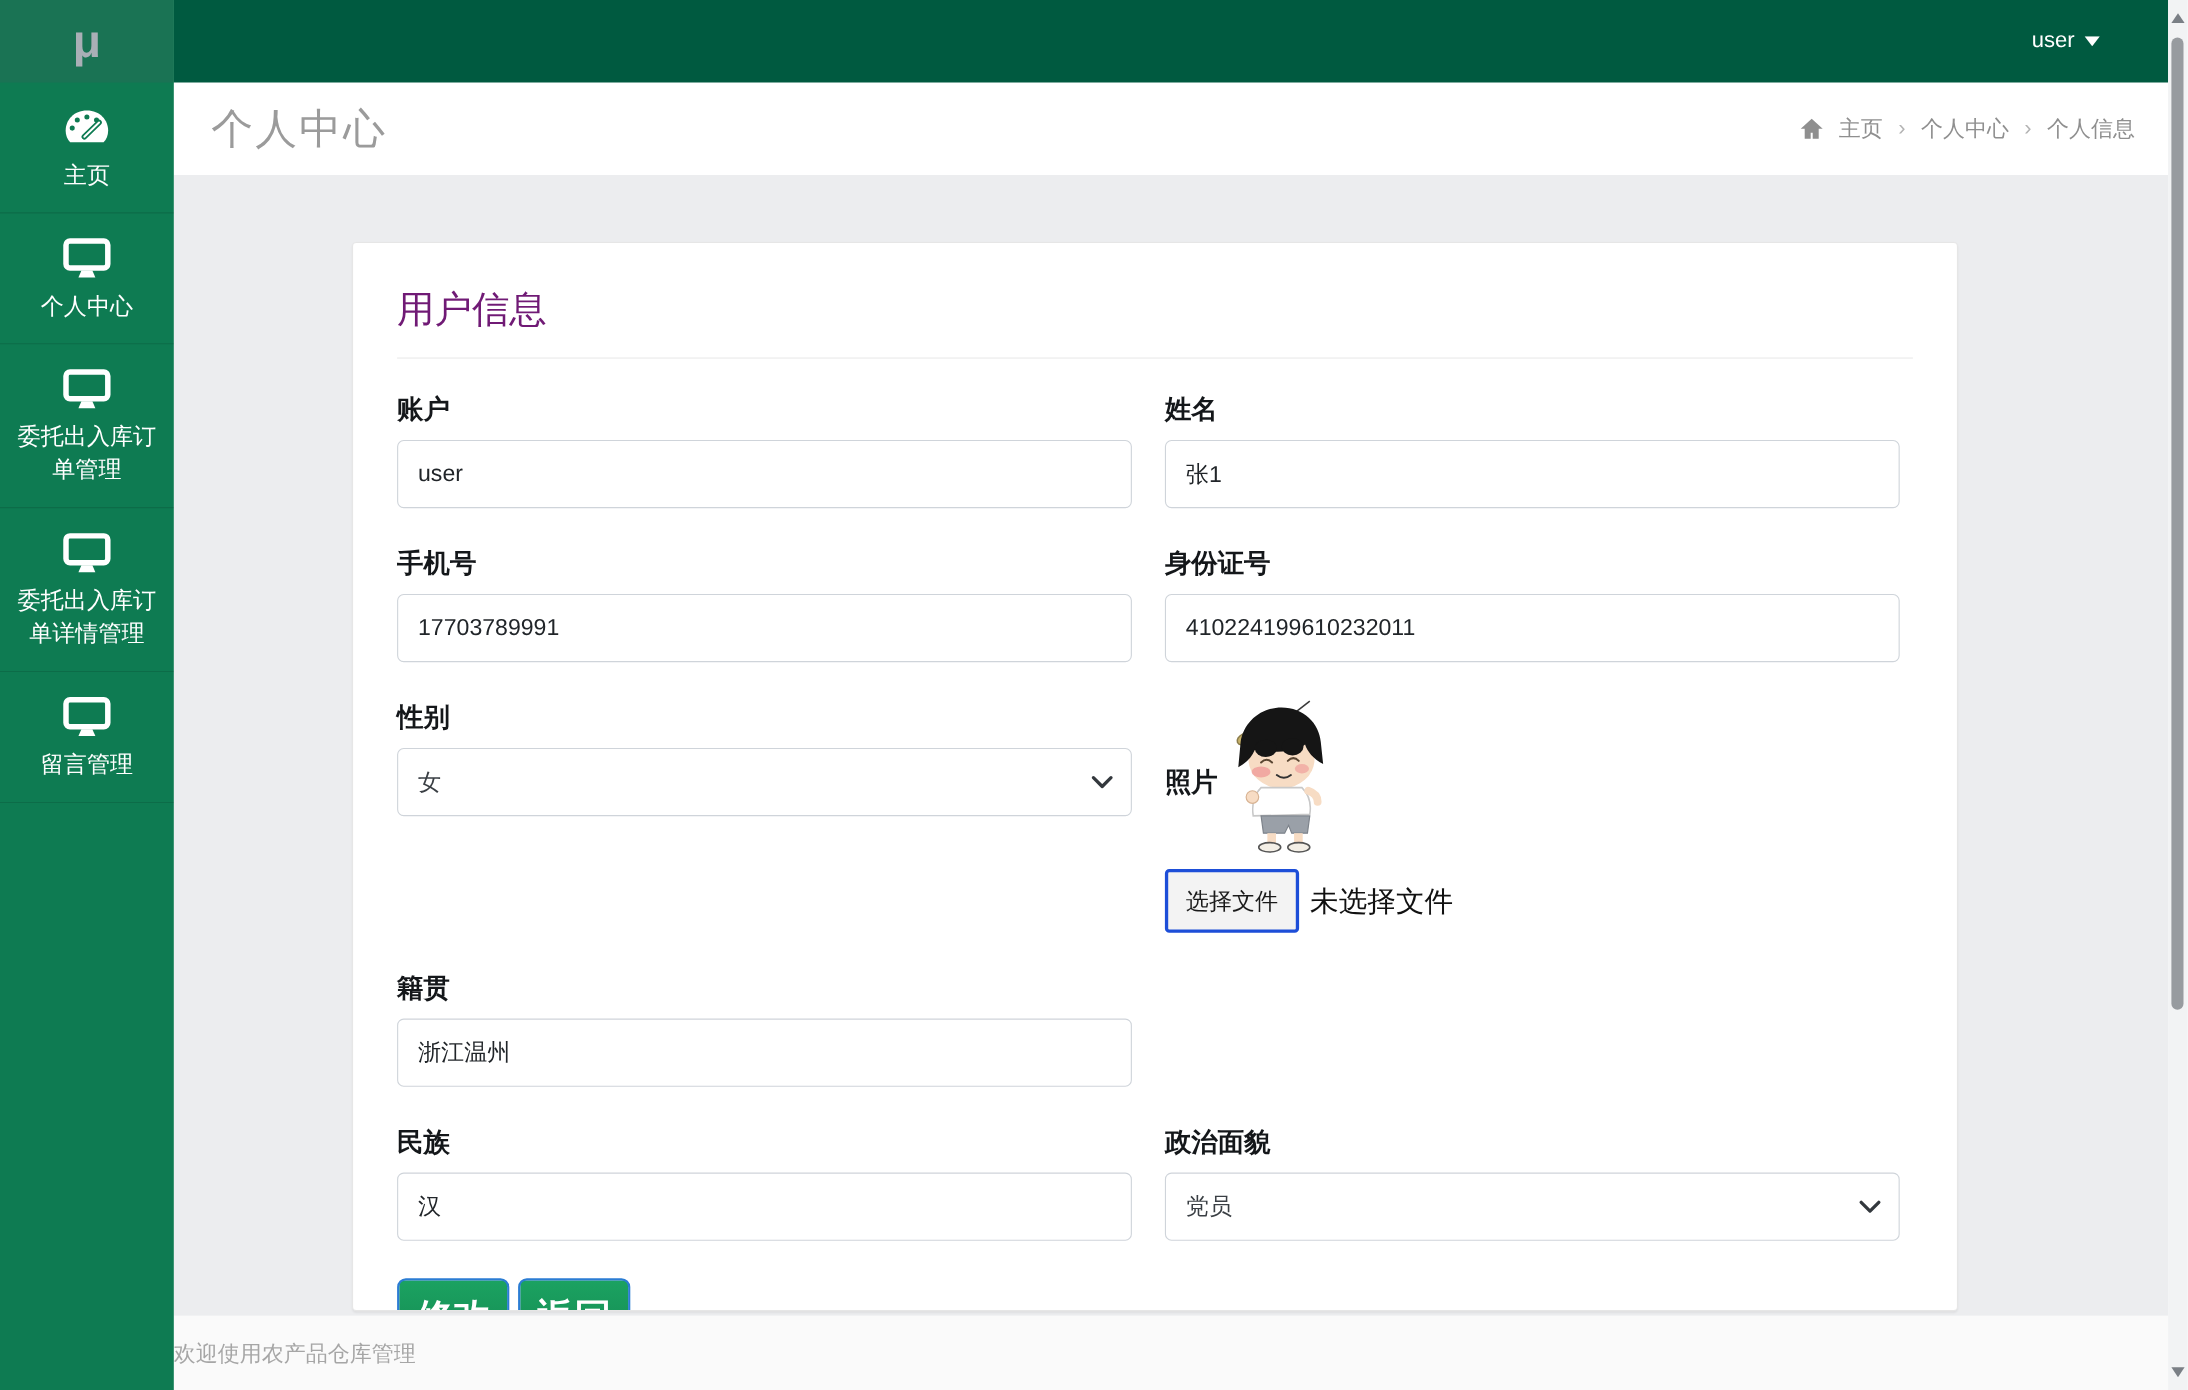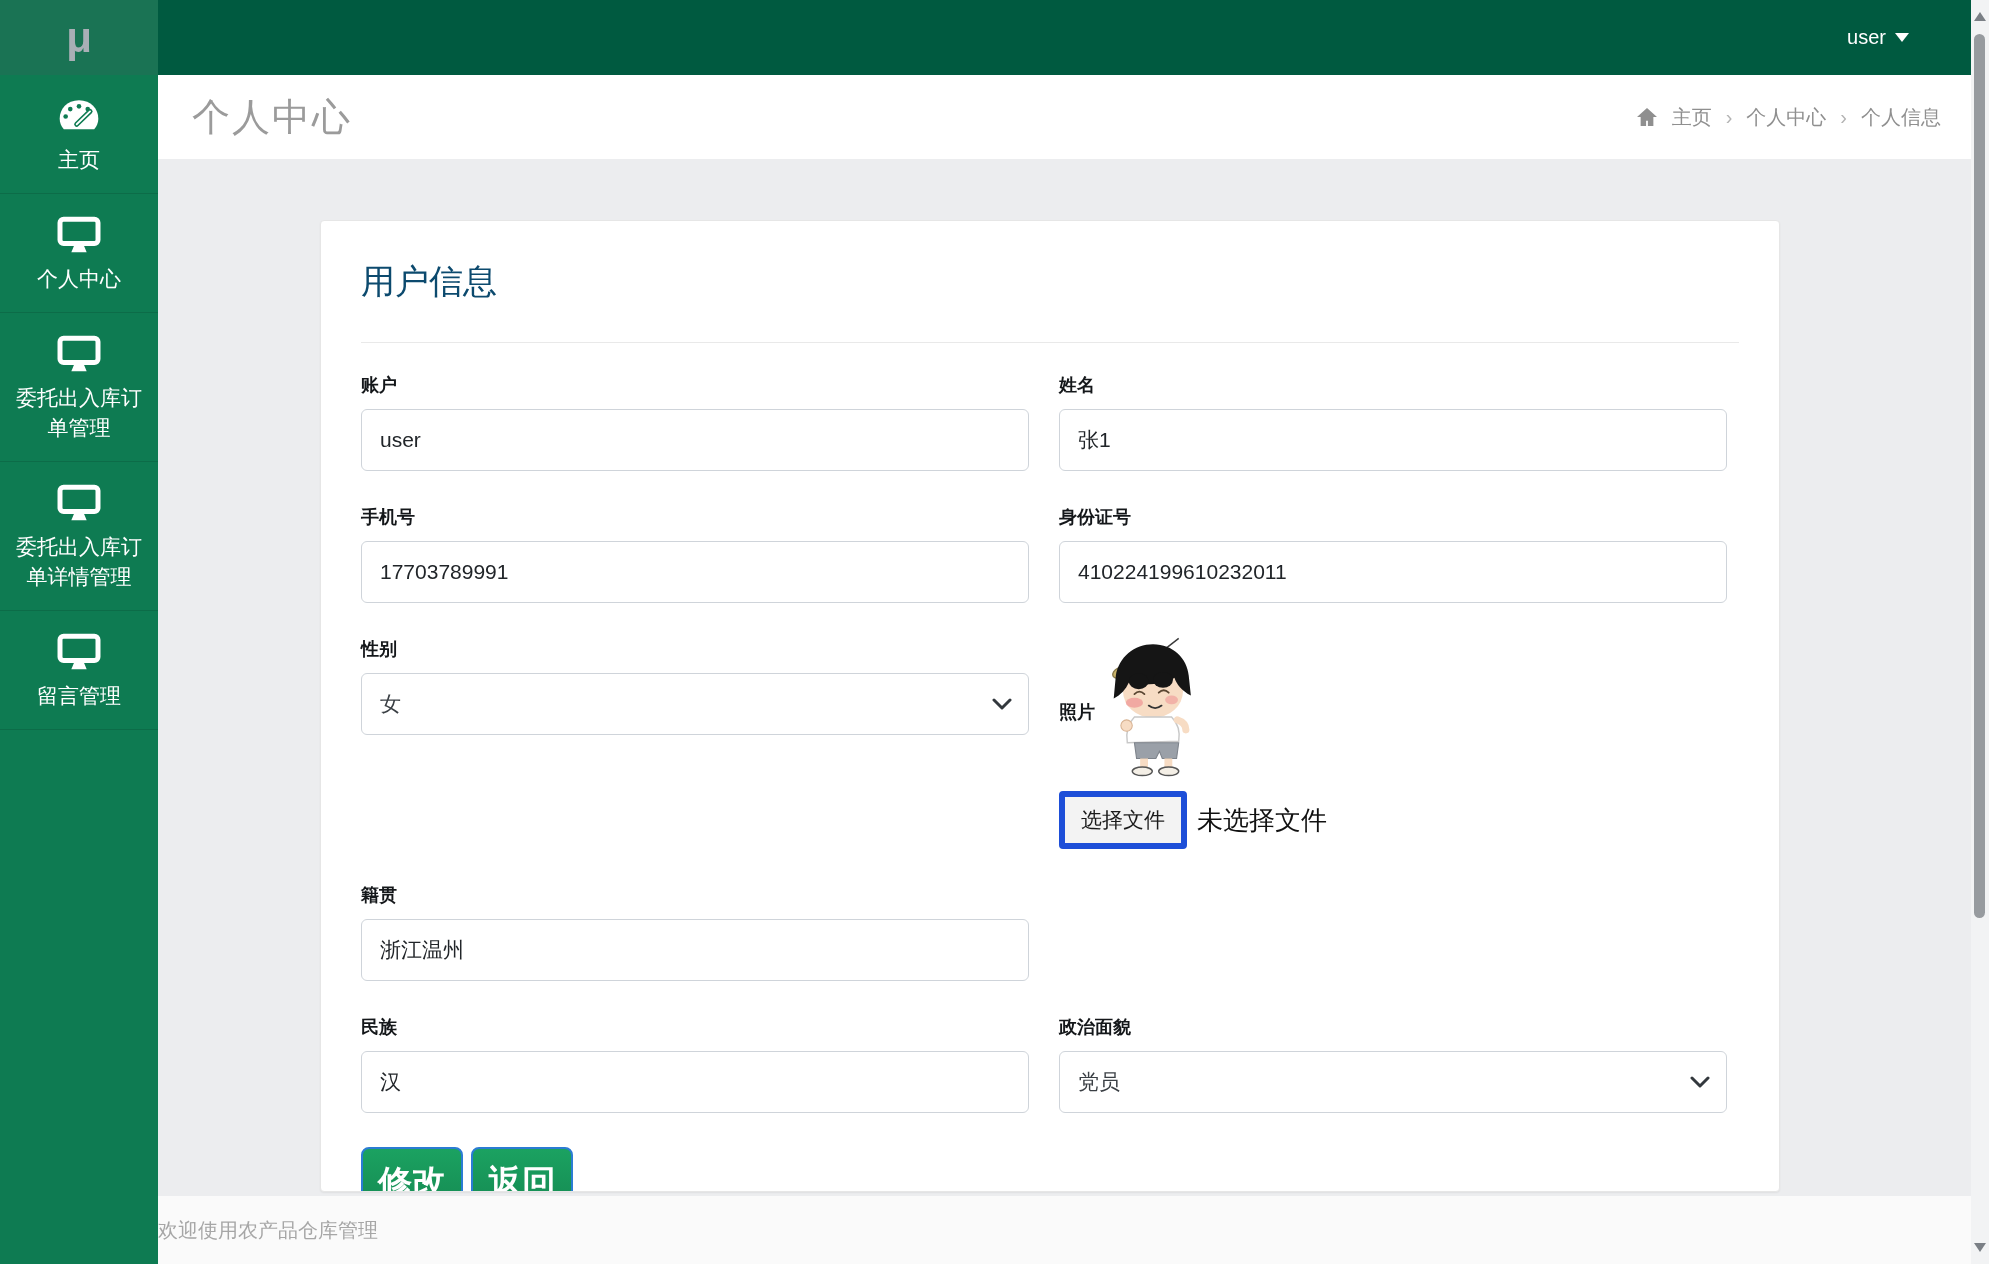--- a/index.html
+++ b/index.html
@@ -33,38 +33,38 @@
   .page-title { font-size:38px; color:#9b9b9b; font-weight:400; letter-spacing:2px; }
   .breadcrumb { display:flex; align-items:center; gap:14px; font-size:20px; color:#8f8f8f; }
   .breadcrumb .sep { color:#b3b3b3; font-size:20px; }
   .crumb { color:#8f8f8f; }
 
   
   .content { position:absolute; left:158px; top:159px; right:18px; bottom:0; background:#ecedef; }
   .card { margin:61px 0 0 162px; width:1460px; height:972px; background:#fff;
           border:1px solid #e6e6e6; border-radius:4px; box-shadow:0 1px 2px rgba(0,0,0,0.06);
           padding:38px 40px 0 40px; overflow:hidden; }
-  .card-title { font-size:34px; color:#0c4a6e; font-weight:400; margin-bottom:37px; }
+  .card-title { font-size:34px; color:#701a75; font-weight:400; margin-bottom:20px; }
   .card-divider { border-top:1px solid #e9e9e9; margin-bottom:30px; }
 
   .frow { display:flex; gap:30px; margin-bottom:34px; }
   .fcol { width:668px; }
-  .flabel { display:block; font-size:18px; font-weight:bold; color:#14171a; margin-bottom:12px; }
+  .flabel { display:block; font-size:24px; font-weight:bold; color:#14171a; margin-bottom:12px; }
   .finput { width:100%; height:62px; border:1px solid #cfd4da; border-radius:6px; background:#fff;
             padding:0 18px; font-size:21px; color:#212529; font-family:inherit; }
   .fselect { position:relative; width:100%; height:62px; border:1px solid #cfd4da; border-radius:6px;
              background:#fff; display:flex; align-items:center; padding:0 44px 0 18px;
              font-size:21px; color:#3a3f44; cursor:pointer; }
   .fselect .chev { position:absolute; right:16px; top:50%; transform:translateY(-50%); }
 
   .photo-top { display:flex; align-items:center; gap:8px; }
   .photo-top .flabel { margin-bottom:0; }
   .file-row { display:flex; align-items:center; gap:10px; margin-top:4px; }
   .file-btn { height:58px; padding:0 16px; font-size:21px; color:#1a1a1a; background:#f3f3f3;
-              border:6px solid #1d4ed8; border-radius:4px; font-family:inherit; cursor:pointer; }
+              border:3px solid #1d4ed8; border-radius:4px; font-family:inherit; cursor:pointer; }
   .file-status { font-size:26px; color:#111; }
 
   .btn-row { display:flex; gap:8px; }
   .btn { height:72px; padding:0 15px; font-size:34px; font-weight:bold; color:#fff;
          background:linear-gradient(#1ba261,#148750); border:2px solid #2b7cd3; border-radius:8px;
          font-family:inherit; cursor:pointer; }
 
   .footer { position:absolute; left:0; right:0; bottom:0; height:68px; background:#fafafa;
             display:flex; align-items:center; justify-content:flex-start; }
   .footer span { font-size:20px; color:#a6a6a6; }

